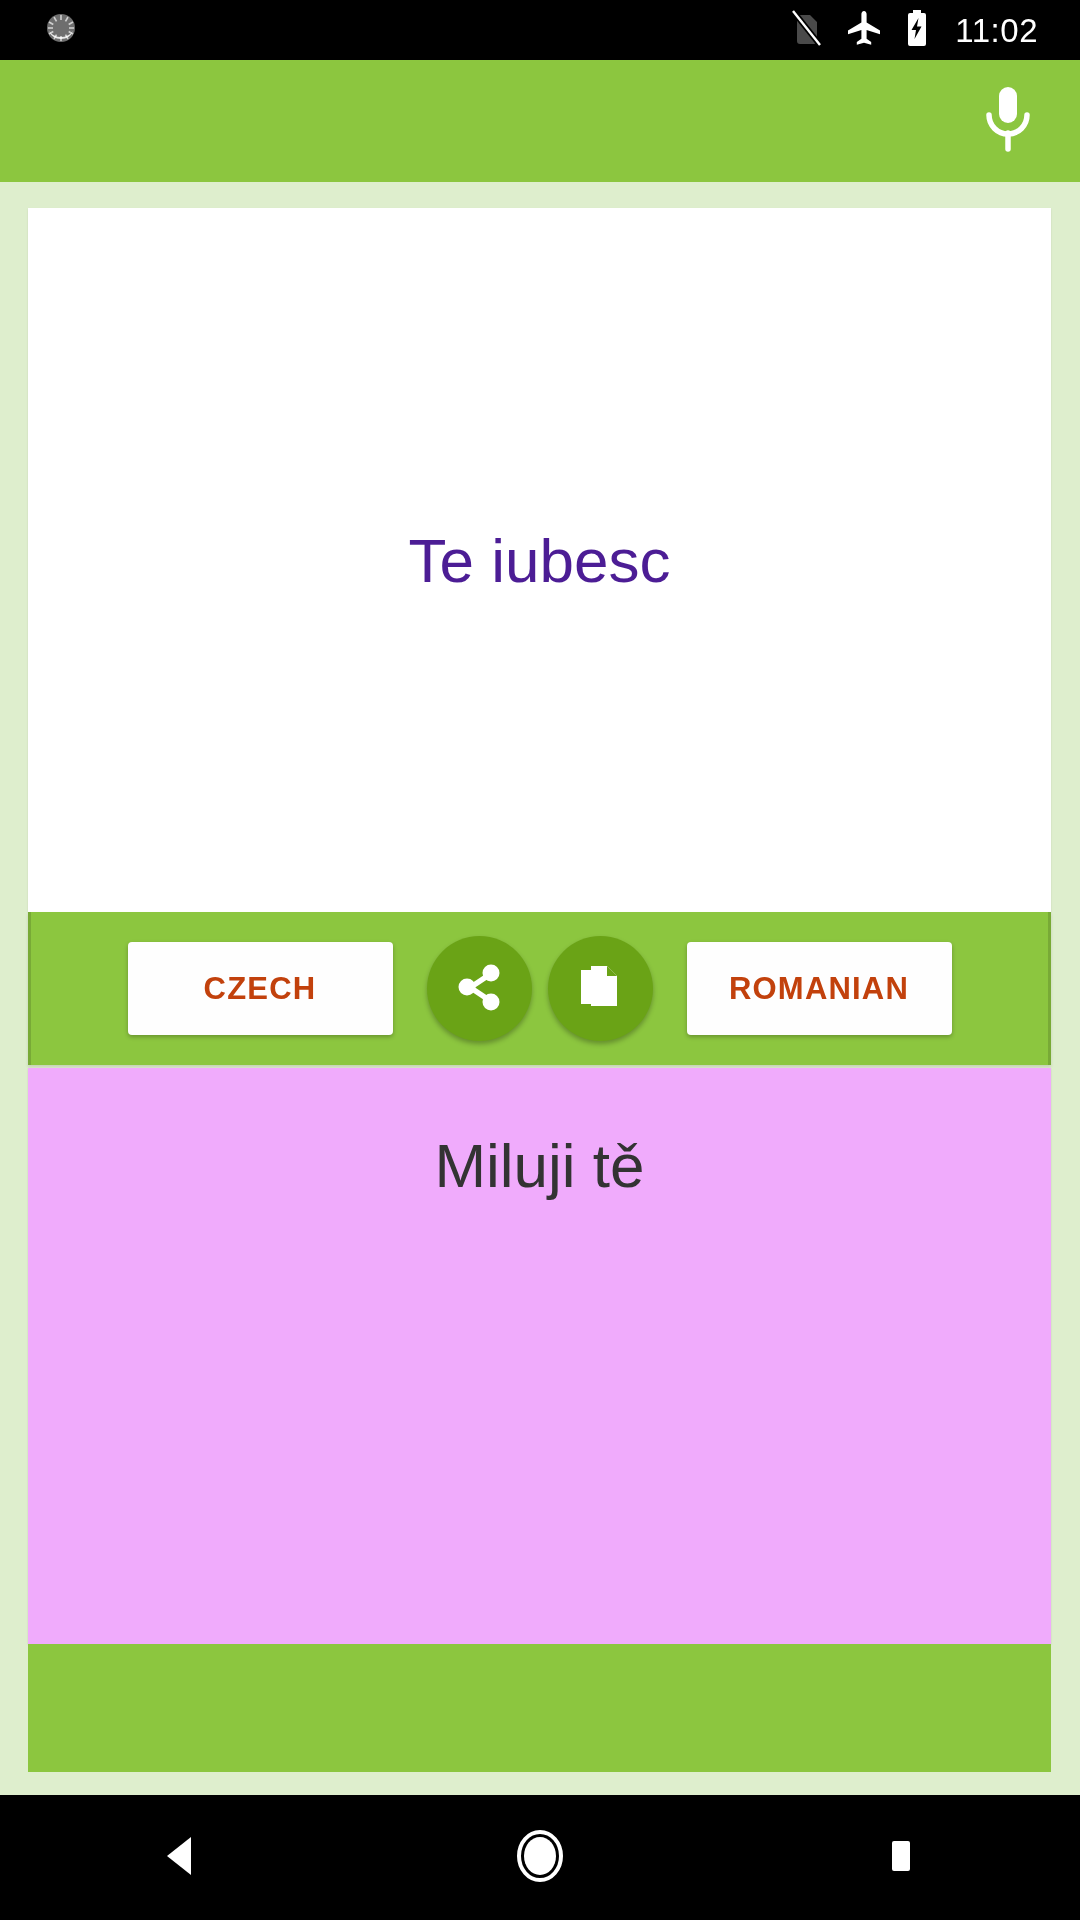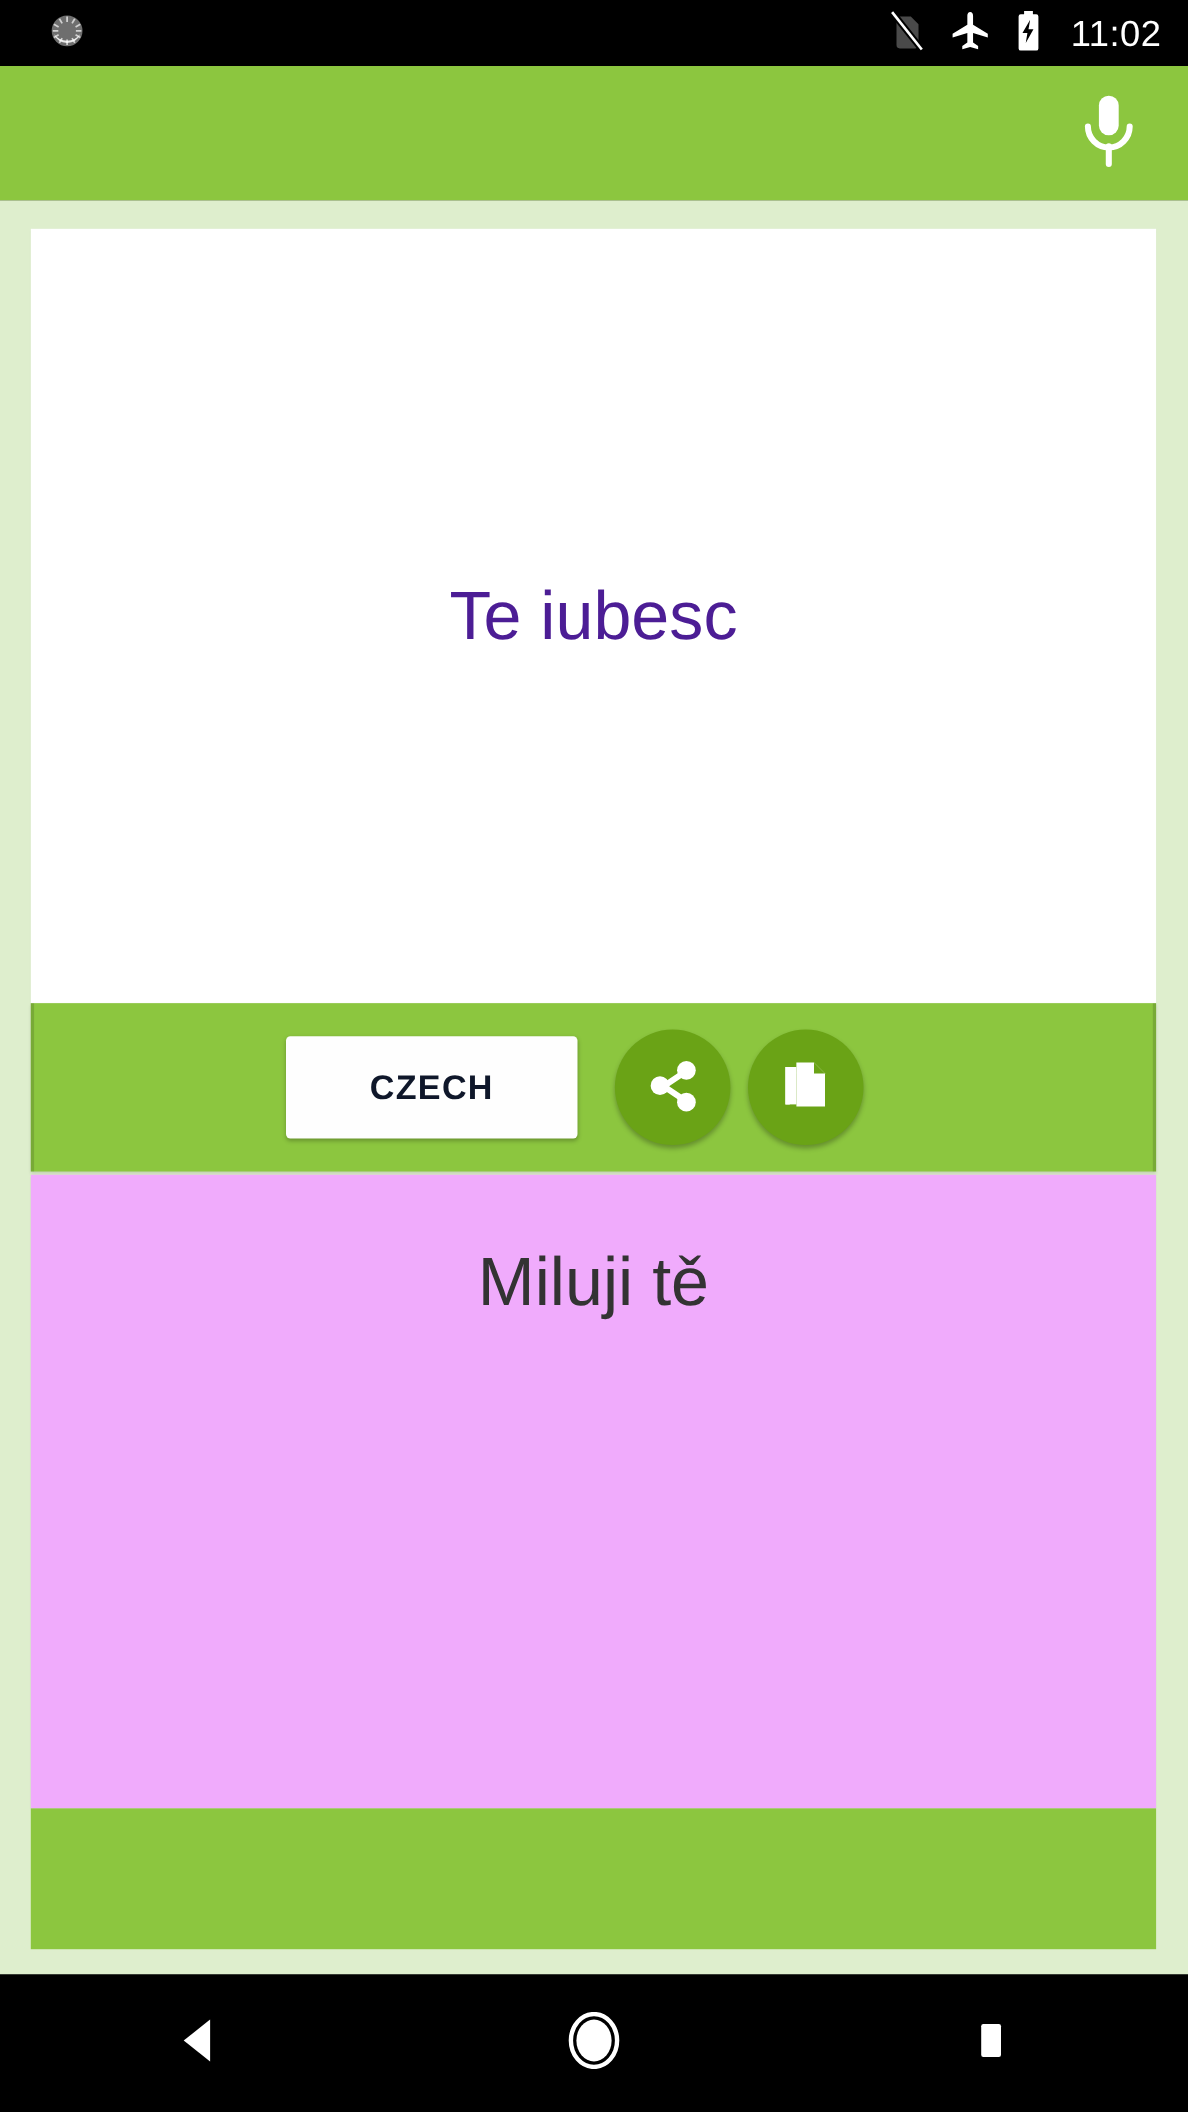--- a/index.html
+++ b/index.html
@@ -22,21 +22,21 @@
     background:#000;
     display:flex; align-items:center;
   }
   #status-left {
     display:flex; align-items:center;
     padding-left:44px;
   }
   #status-right {
     margin-left:auto;
     display:flex; align-items:center;
-    padding-right:24px;
+    padding-right:42px;
     gap:22px;
   }
   .sb-icon { display:block; }
   #status-time {
     color:#fff;
     font-size:33px;
     font-weight:400;
     letter-spacing:0.5px;
     line-height:1;
     margin-left:4px;
@@ -88,21 +88,21 @@
     display:flex; align-items:center; justify-content:center;
     border-left:3px solid rgba(0,0,0,0.14);
     border-right:3px solid rgba(0,0,0,0.14);
     box-shadow:0 2px 3px rgba(0,0,0,0.12);
   }
   .lang-button {
     width:265px; height:93px;
     background:#fefefe;
     border:none;
     border-radius:4px;
-    color:#0f172a;
+    color:#c2410c;
     font-family:"Liberation Sans", sans-serif;
     font-size:31px;
     font-weight:bold;
     letter-spacing:1.2px;
     cursor:pointer;
     box-shadow:0 2px 4px rgba(0,0,0,0.26);
     display:flex; align-items:center; justify-content:center;
   }
   .fab {
     width:105px; height:105px;
@@ -243,20 +243,21 @@
         <svg width="54" height="54" viewBox="0 0 54 54">
           <path d="M8 10 h22 v4 h-18 v30 h-4 z" fill="#ffffff"></path>
           <rect x="8" y="10" width="22" height="34" fill="#ffffff"></rect>
           <path d="M18 4 h18 l10 10 v32 h-28 z" fill="#6aa316"></path>
           <path d="M18 6 h16 l10 10 v30 h-26 z" fill="#ffffff"></path>
           <path d="M34 6 v10 h10 z" fill="#6aa316"></path>
         </svg>
       </span>
     </button>
 
+    <button class="lang-button" id="target-lang-button">ROMANIAN</button>
   </div>
 
   <div id="target-card">
     <div id="target-text">Miluji tě</div>
   </div>
 
   <div id="bottom-bar"></div>
 
   <div id="nav-bar">
     <div class="nav-btn">

